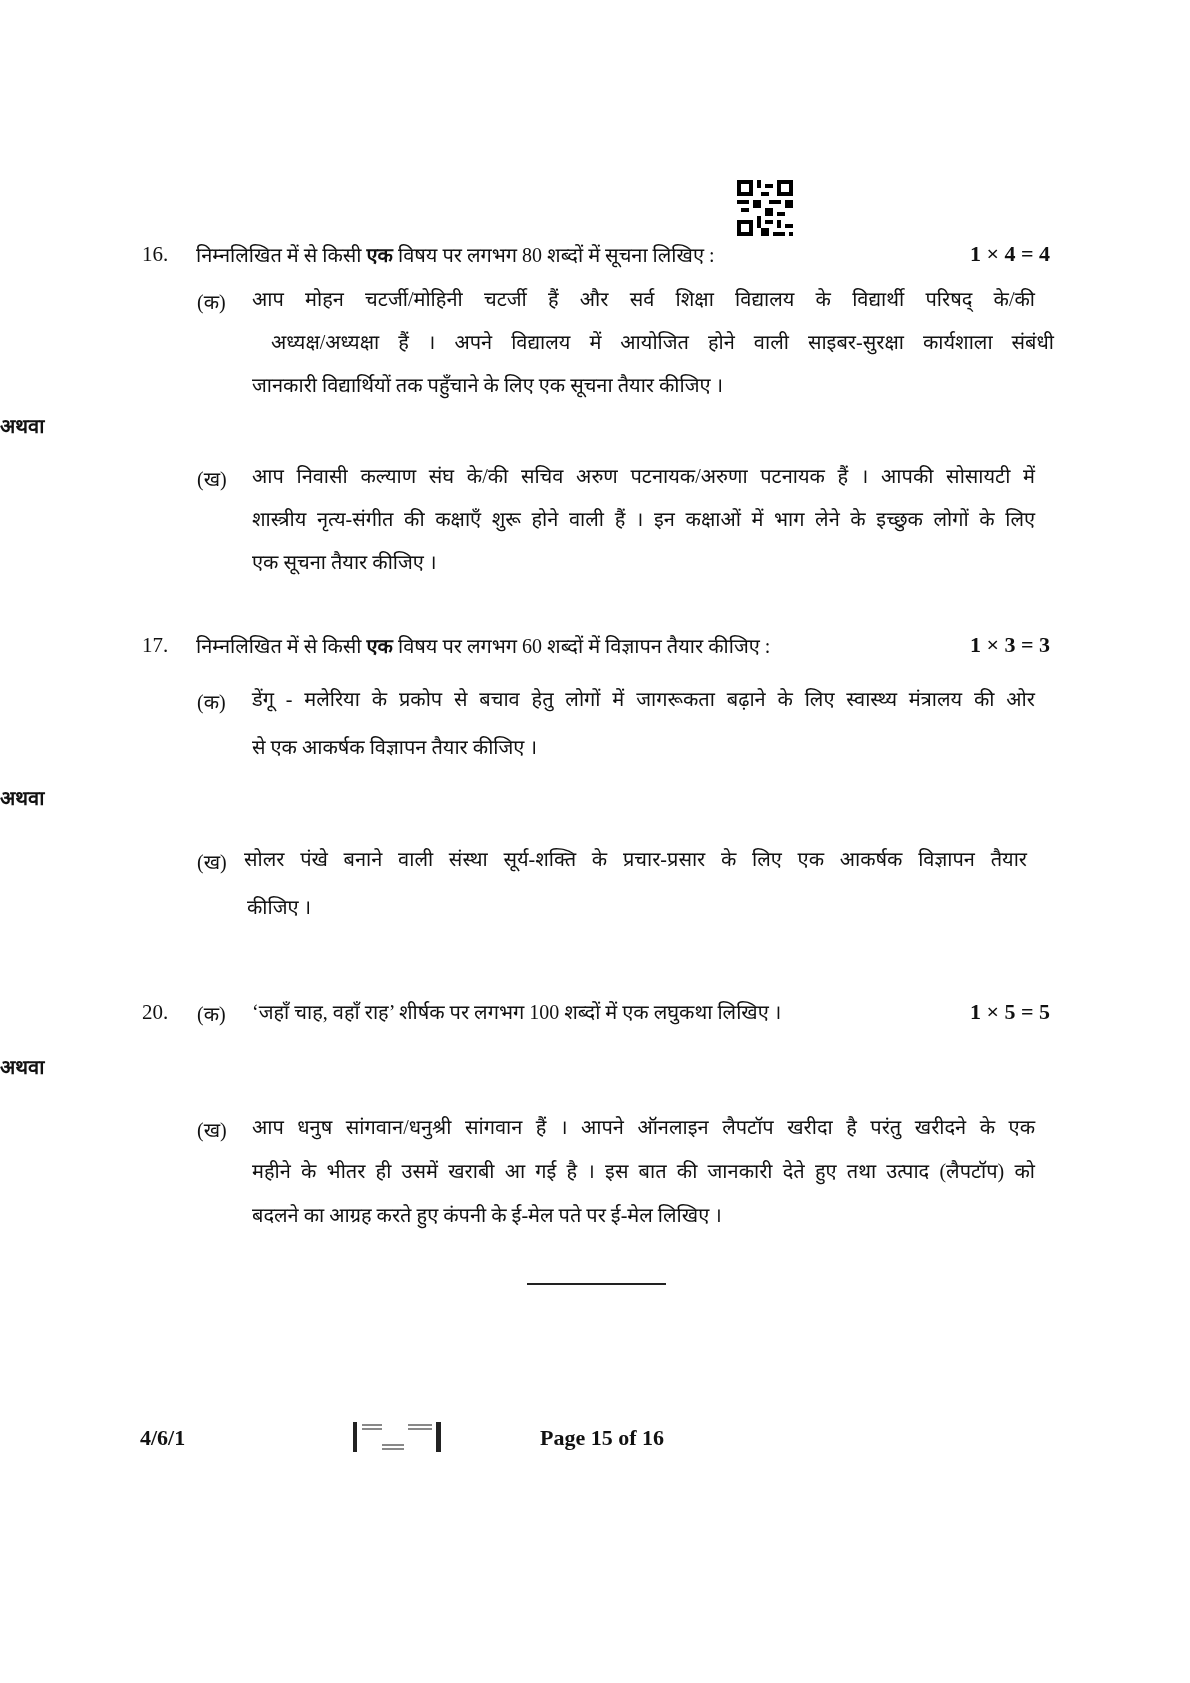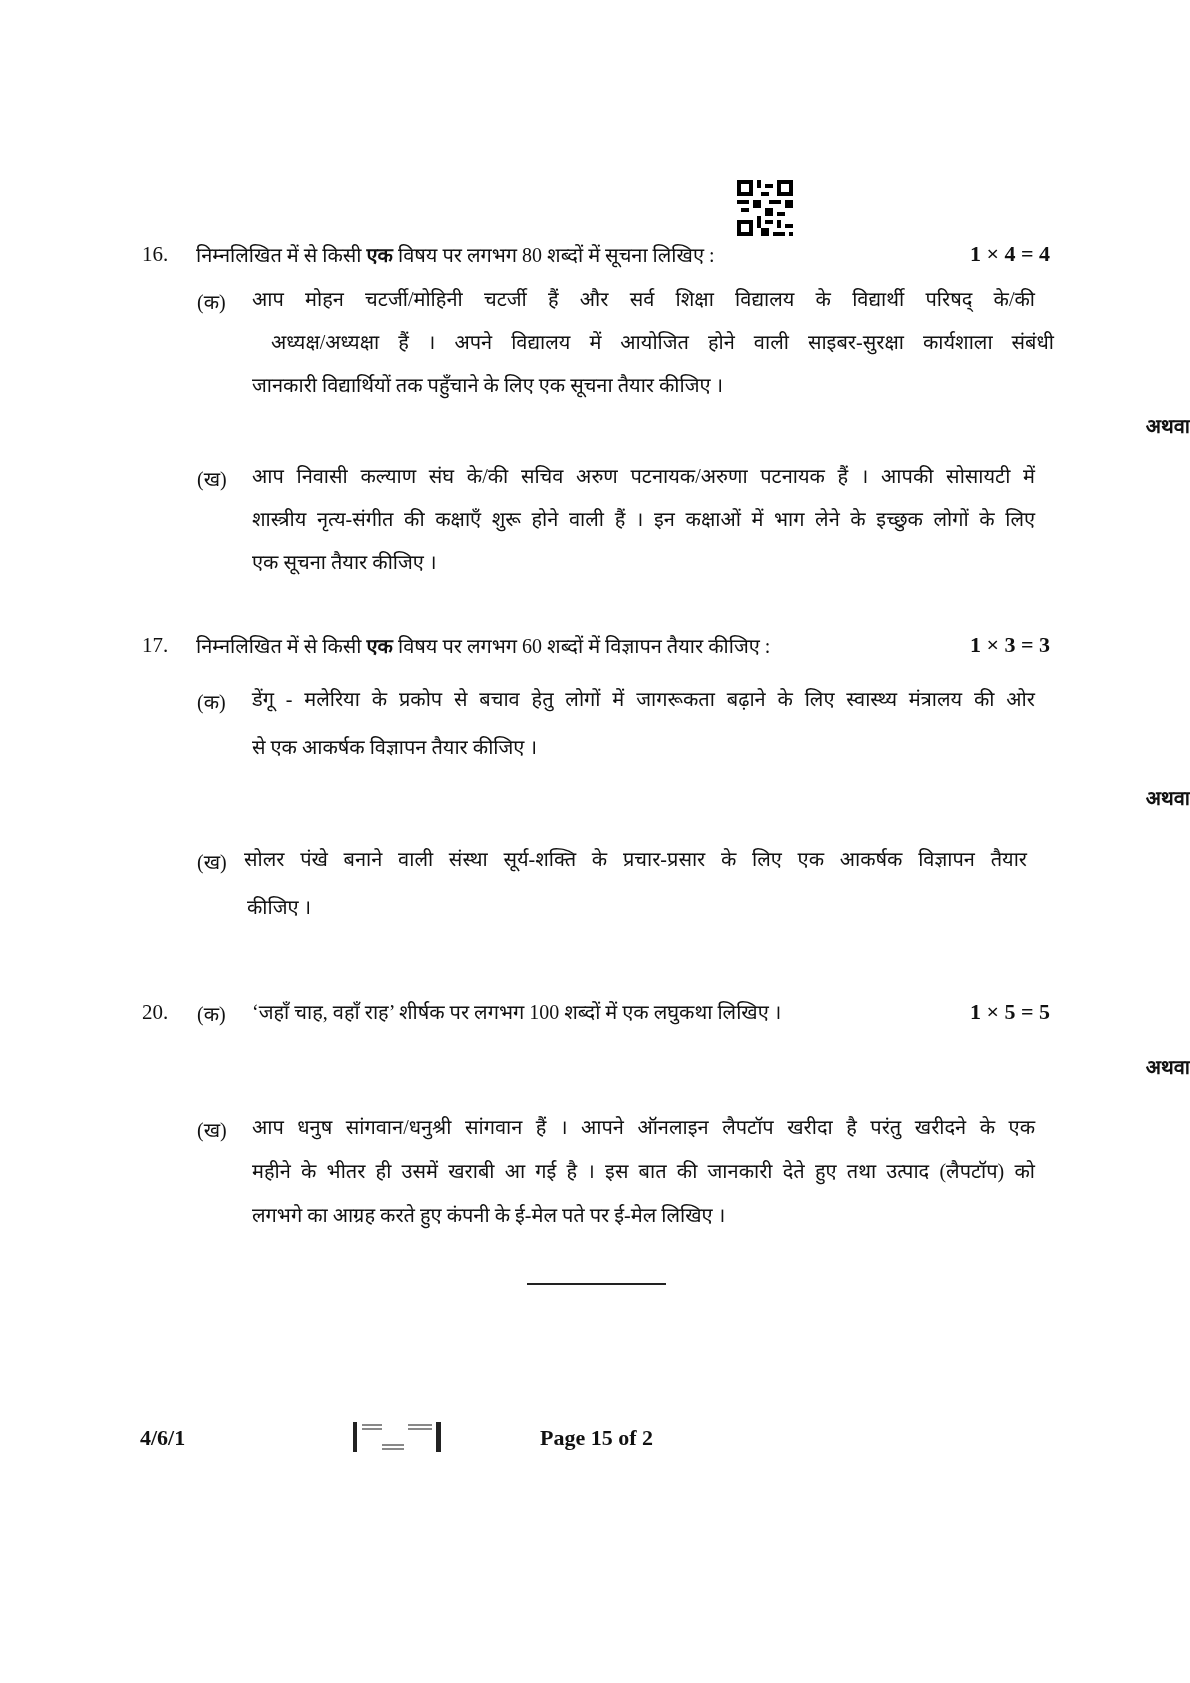--- a/index.html
+++ b/index.html
@@ -3,21 +3,21 @@
 <meta charset="utf-8">
 <style>
   html, body { margin: 0; padding: 0; background: #ffffff; }
   body { width: 1190px; height: 1683px; position: relative; overflow: hidden;
          font-family: "Liberation Serif", "DejaVu Serif", serif; color: #111; }
   .abs { position: absolute; }
   .qnum { font-size: 21px; }
   .txt { font-size: 20px; line-height: 43px; white-space: nowrap; }
   .just { text-align: justify; text-align-last: justify; white-space: normal; }
   .marks { font-size: 22px; font-weight: bold; text-align: right; width: 150px; }
-  .or { font-size: 20px; font-weight: bold; width: 1190px; text-align: right; left: 0; }
+  .or { font-size: 20px; font-weight: bold; width: 1190px; text-align: left; left: 0; }
   .label { font-size: 20px; }
   .qr { width: 56px; height: 56px; }
   .rule { height: 2px; background: #222; }
   .foot { font-size: 22px; font-weight: bold; }
   .bar { position: absolute; background: #222; }
   .gbar { position: absolute; background: #888; height: 2px; }
 </style>
 </head>
 <body>
 
@@ -88,31 +88,31 @@
   <span class="abs qnum" style="left:142px; top:1000px;">20.</span>
   <span class="abs label" style="left:197px; top:1000px;">(क)</span>
   <div class="abs txt" style="left:252px; top:991px;">‘जहाँ चाह, वहाँ राह’ शीर्षक पर लगभग 100 शब्दों में एक लघुकथा लिखिए ।</div>
   <span class="abs marks" style="left:900px; top:999px;">1 × 5 = 5</span>
 
   <div class="abs or" style="top:1053px;">अथवा</div>
 
   <span class="abs label" style="left:197px; top:1116px;">(ख)</span>
   <div class="abs txt just" style="left:252px; top:1106px; width:783px;">आप धनुष सांगवान/धनुश्री सांगवान हैं । आपने ऑनलाइन लैपटॉप खरीदा है परंतु खरीदने के एक</div>
   <div class="abs txt just" style="left:252px; top:1150px; width:783px;">महीने के भीतर ही उसमें खराबी आ गई है । इस बात की जानकारी देते हुए तथा उत्पाद (लैपटॉप) को</div>
-  <div class="abs txt" style="left:252px; top:1194px;">लगभगे का आग्रह करते हुए कंपनी के ई-मेल पते पर ई-मेल लिखिए ।</div>
+  <div class="abs txt" style="left:252px; top:1194px;">बदलने का आग्रह करते हुए कंपनी के ई-मेल पते पर ई-मेल लिखिए ।</div>
 </div>
 
 <div class="abs rule" style="left:527px; top:1283px; width:139px;"></div>
 
 <div>
   <span class="abs foot" style="left:140px; top:1425px;">4/6/1</span>
   <div class="abs" style="left:350px; top:1420px; width:100px; height:34px;">
     <div class="bar" style="left:3px; top:2px; width:4px; height:30px;"></div>
     <div class="gbar" style="left:12px; top:4px; width:20px;"></div>
     <div class="gbar" style="left:12px; top:8px; width:20px;"></div>
     <div class="gbar" style="left:32px; top:24px; width:22px;"></div>
     <div class="gbar" style="left:32px; top:28px; width:22px;"></div>
     <div class="gbar" style="left:58px; top:4px; width:24px;"></div>
     <div class="gbar" style="left:58px; top:8px; width:24px;"></div>
     <div class="bar" style="left:86px; top:2px; width:5px; height:30px;"></div>
   </div>
-  <span class="abs foot" style="left:540px; top:1425px;">Page 15 of 2</span>
+  <span class="abs foot" style="left:540px; top:1425px;">Page 15 of 16</span>
 </div>
 
 </body></html>

